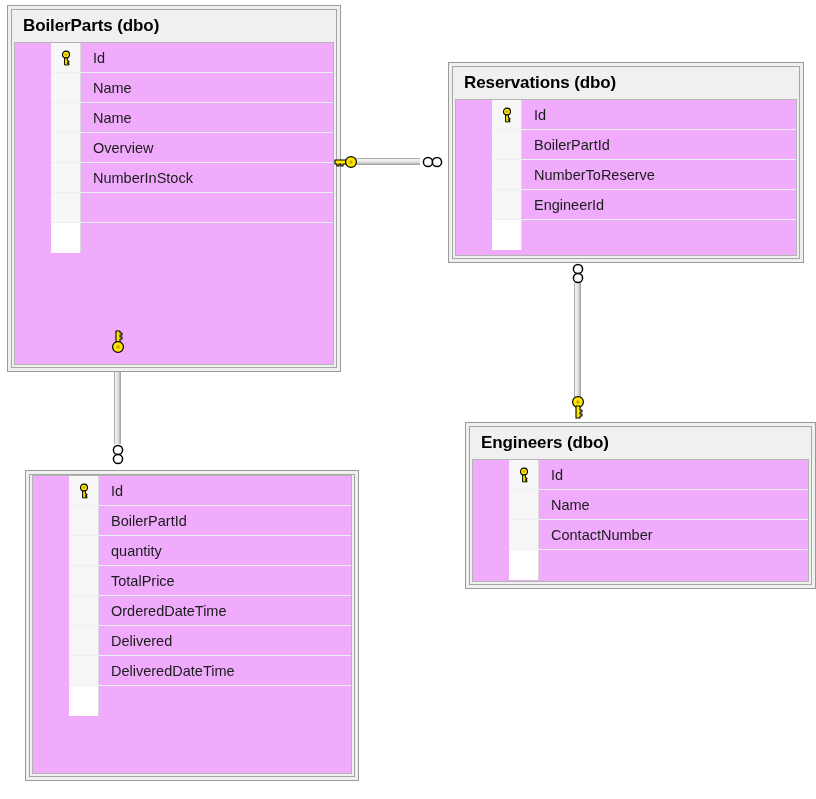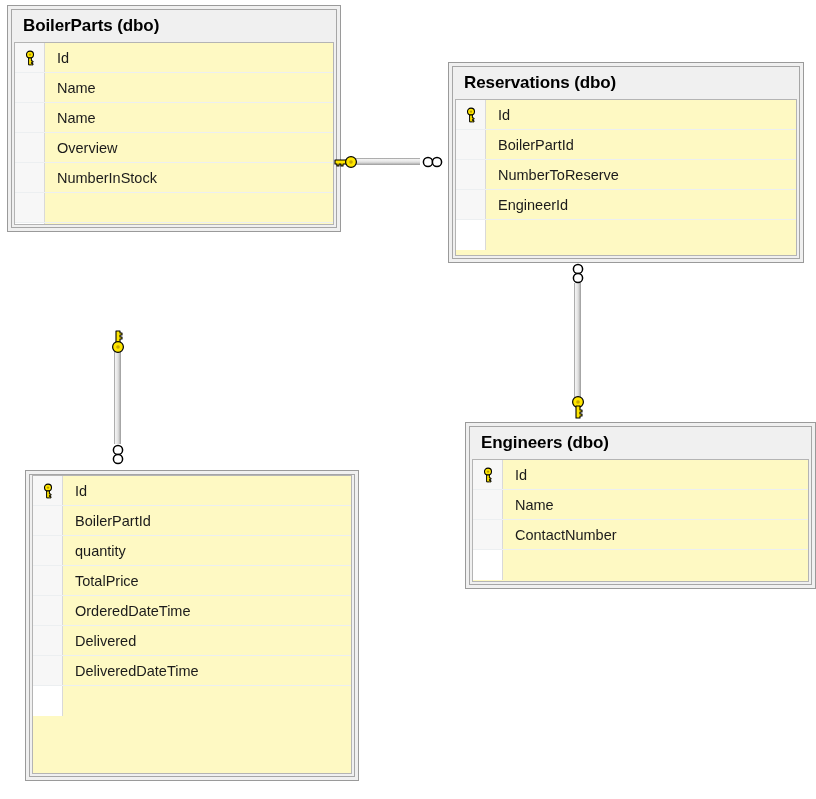--- a/index.html
+++ b/index.html
@@ -50,22 +50,23 @@
     color: #000000;
     background: #f0f0f0;
     white-space: nowrap;
     letter-spacing: -0.1px;
   }
   .grid {
     box-sizing: border-box;
     flex: 1 1 auto;
     margin: 0 2px 2px 2px;
     border: 1px solid #b4b4b4;
-    background: #fef9c3;
+    background: #f0abfc;
     overflow: hidden;
+    padding-left: 36px;
   }
   .row {
     box-sizing: border-box;
     display: flex;
     height: 30px;
     border-bottom: 1px solid #eceff1;
   }
   .row.filler {
     border-bottom: none;
     flex: 1 1 auto;
@@ -186,21 +187,21 @@
 
   <div class="endpoint" style="left:568px; top:393px;">
     <svg width="20" height="26" viewBox="0 0 20 26">
       <circle cx="10" cy="9" r="5.4" fill="#ffe600" stroke="#000000" stroke-width="1.2"></circle>
       <circle cx="10" cy="9" r="1.8" fill="#c9a700" stroke="none"></circle>
       <path d="M8 13 L12 13 L12 17 L14 17 L14 19 L12 19 L12 21 L14 21 L14 23 L12 23 L12 25 L8 25 Z" fill="#ffe600" stroke="#000000" stroke-width="1.1" stroke-linejoin="round"></path>
     </svg>
   </div>
 
   <div id="entities">
-      <div class="entity" style="left: 7px; top: 5px; width: 334px; height: 227px;">
+      <div class="entity" style="left: 7px; top: 5px; width: 334px; height: 367px;">
         <div class="entity-inner">
           <div class="entity-title">BoilerParts (dbo)</div>
           <div class="grid">
             <div class="row">
               <div class="keycell">
                 <svg class="keyglyph" width="14" height="16" viewBox="0 0 14 16">
                   <circle cx="7" cy="4.6" r="3.5" fill="#ffe600" stroke="#000000" stroke-width="1.1"></circle>
                   <circle cx="7" cy="4.6" r="1.2" fill="#b89c00" stroke="none"></circle>
                   <path d="M5.6 8 L8.4 8 L8.4 11 L10 11 L10 12.3 L8.4 12.3 L8.4 13.6 L10 13.6 L10 14.9 L8.4 14.9 L5.6 14.9 Z" fill="#ffe600" stroke="#000000" stroke-width="1" stroke-linejoin="round"></path>
                 </svg>

